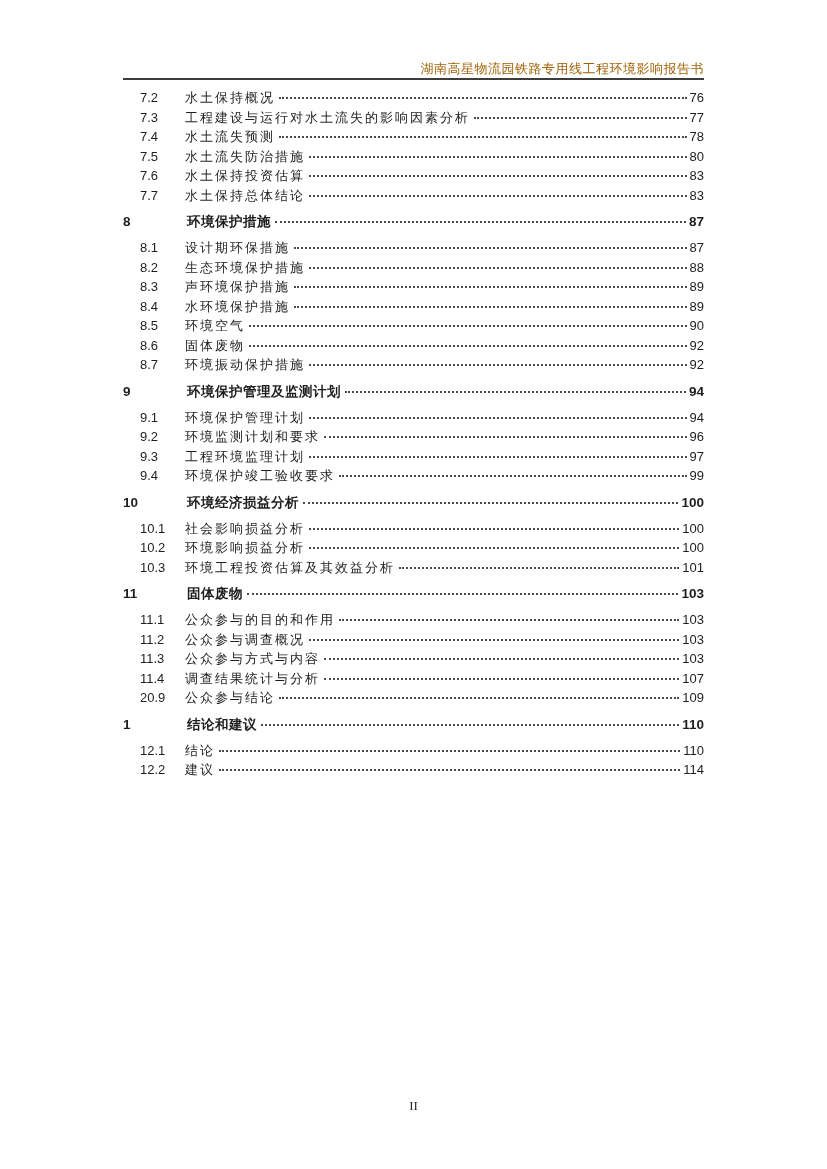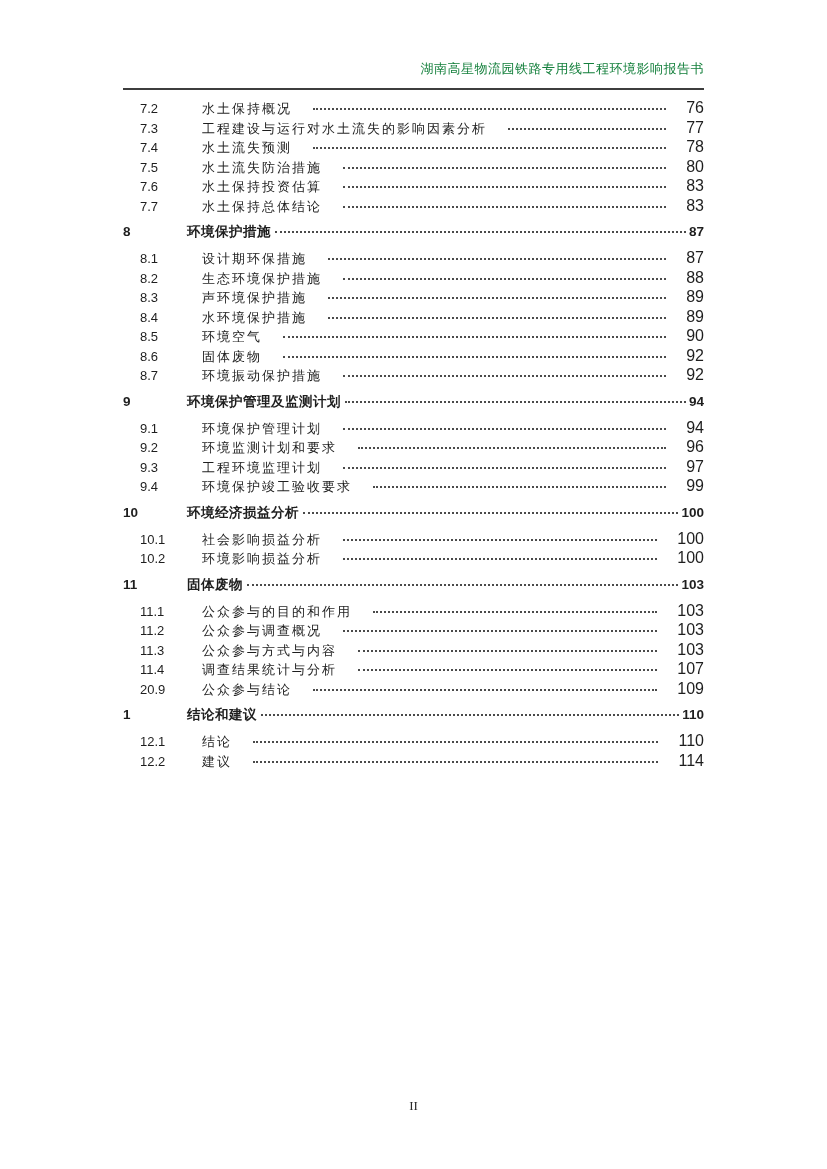--- a/index.html
+++ b/index.html
@@ -16,35 +16,34 @@
     background: #ffffff;
   }
   .content {
     position: absolute;
     left: 123px; right: 123px; top: 60px;
   }
   .running-header {
     text-align: right;
     font-size: 13px;
     letter-spacing: 0.5px;
-    color: #15803d;
-    padding-bottom: 10px;
+    color: #a16207;
+    padding-bottom: 0;
     border-bottom: 2px solid #3d3d3d;
   }
   .toc-list { margin-top: 9px; }
   .row {
     display: flex;
     align-items: baseline;
     white-space: nowrap;
   }
   .row.sub {
     height: 19.5px;
     font-size: 13px;
     padding-left: 17px;
-    gap: 17px;
   }
   .row.chapter {
     height: 21px;
     margin: 7px 0 5px 0;
     font-size: 13.5px;
     font-weight: bold;
   }
   .num {
     font-family: "Liberation Sans", sans-serif;
     color: #1e1e1e;
@@ -64,21 +63,21 @@
     margin: 0 3px 0 4px;
     transform: translateY(-3px);
     min-width: 10px;
   }
   .page-num {
     flex: 0 0 auto;
     font-family: "Liberation Sans", sans-serif;
     text-align: right;
     color: #1e1e1e;
   }
-  .row.sub .page-num { font-size: 16px; }
+  .row.sub .page-num { font-size: 13px; }
   .row.chapter .page-num { font-size: 13.5px; }
   .footer {
     position: absolute;
     bottom: 55px; left: 0; right: 0;
     text-align: center;
     font-size: 13px;
     color: #2a2a2a;
     font-family: "Liberation Serif", serif;
   }
 </style>
@@ -215,20 +214,26 @@
     <span class="title">社会影响损益分析</span>
     <span class="leader"></span>
     <span class="page-num">100</span>
   </div>
         <div class="row sub">
     <span class="num">10.2</span>
     <span class="title">环境影响损益分析</span>
     <span class="leader"></span>
     <span class="page-num">100</span>
   </div>
+        <div class="row sub">
+    <span class="num">10.3</span>
+    <span class="title">环境工程投资估算及其效益分析</span>
+    <span class="leader"></span>
+    <span class="page-num">101</span>
+  </div>
         <div class="row chapter">
     <span class="num">11</span>
     <span class="title">固体废物</span>
     <span class="leader"></span>
     <span class="page-num">103</span>
   </div>
         <div class="row sub">
     <span class="num">11.1</span>
     <span class="title">公众参与的目的和作用</span>
     <span class="leader"></span>

